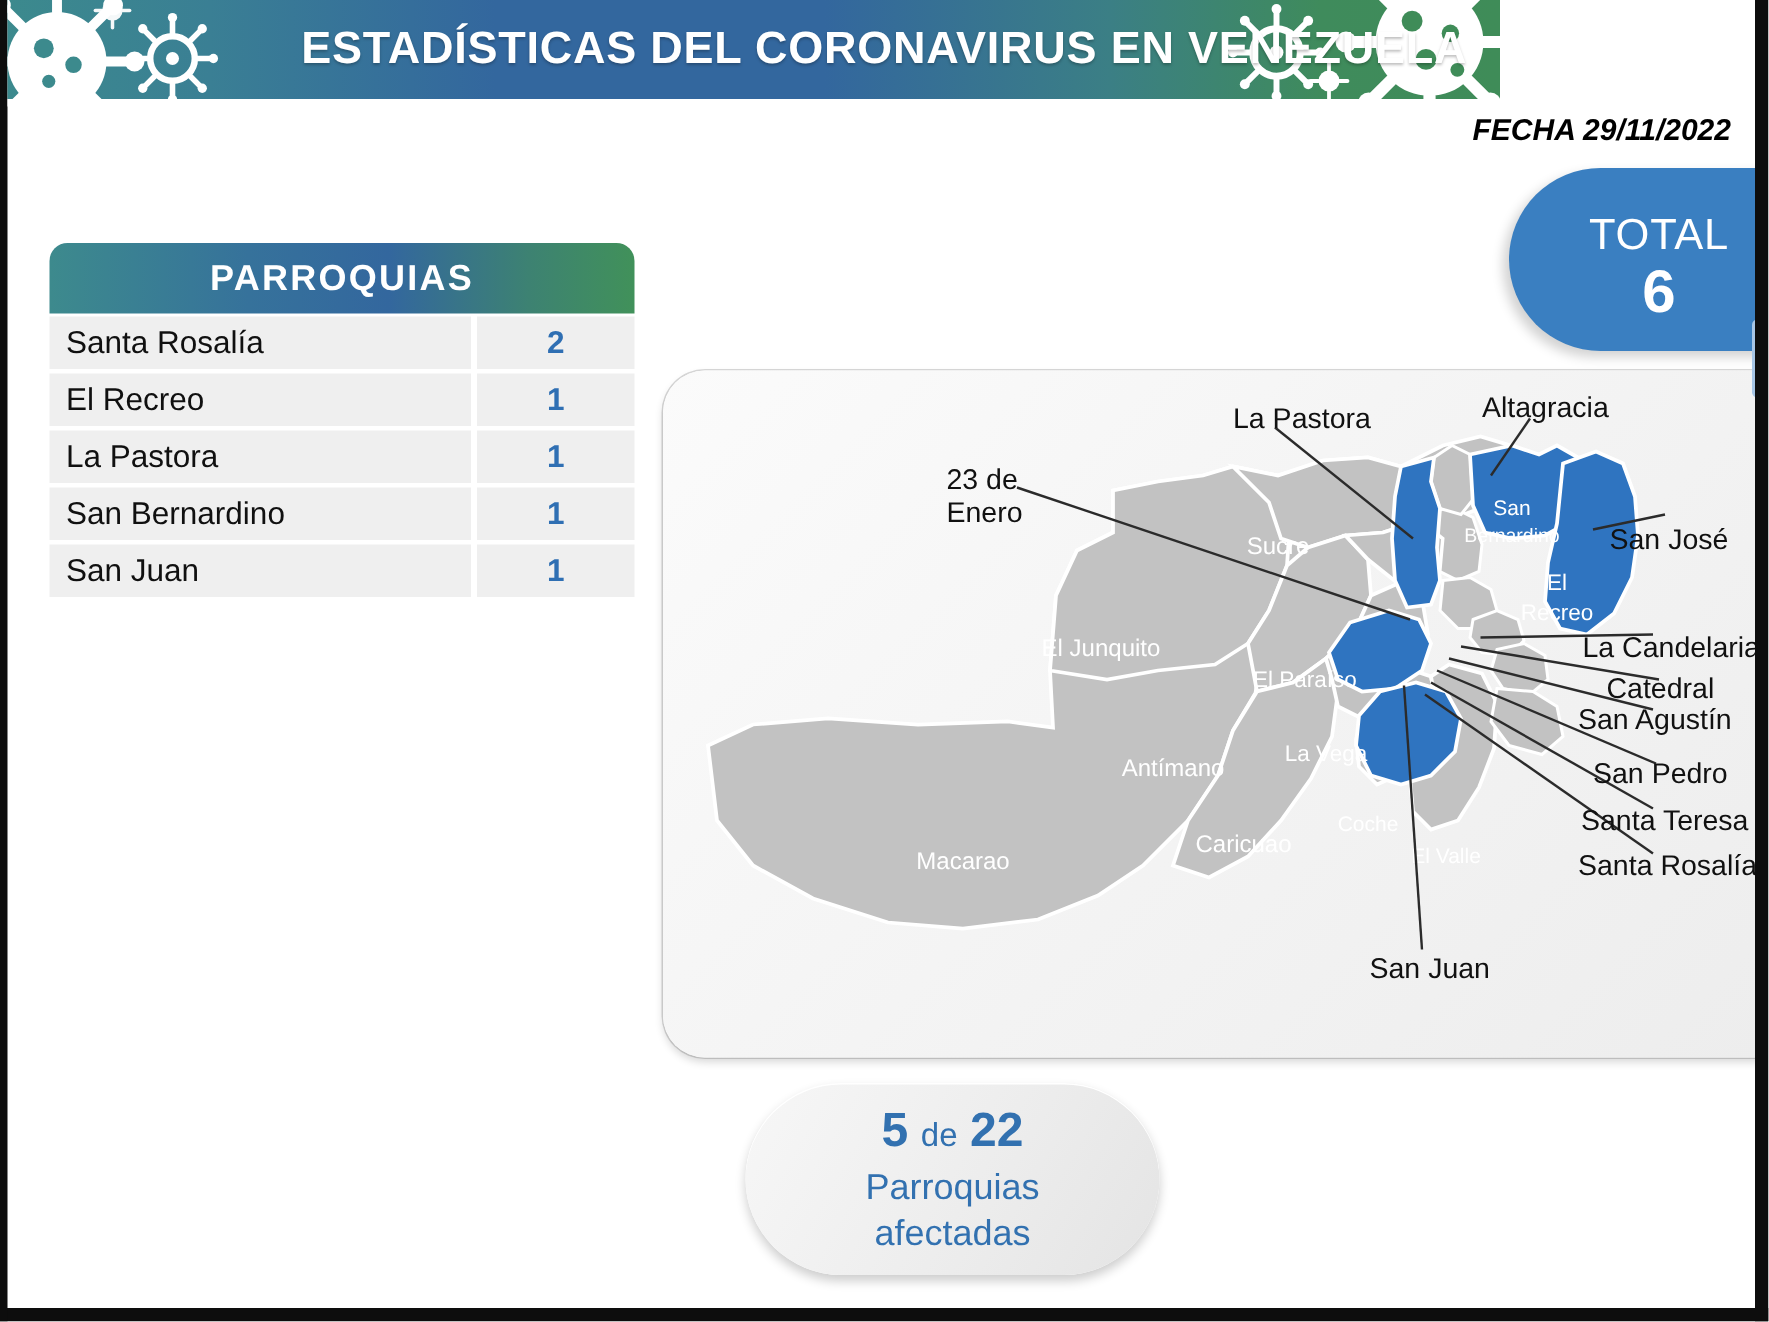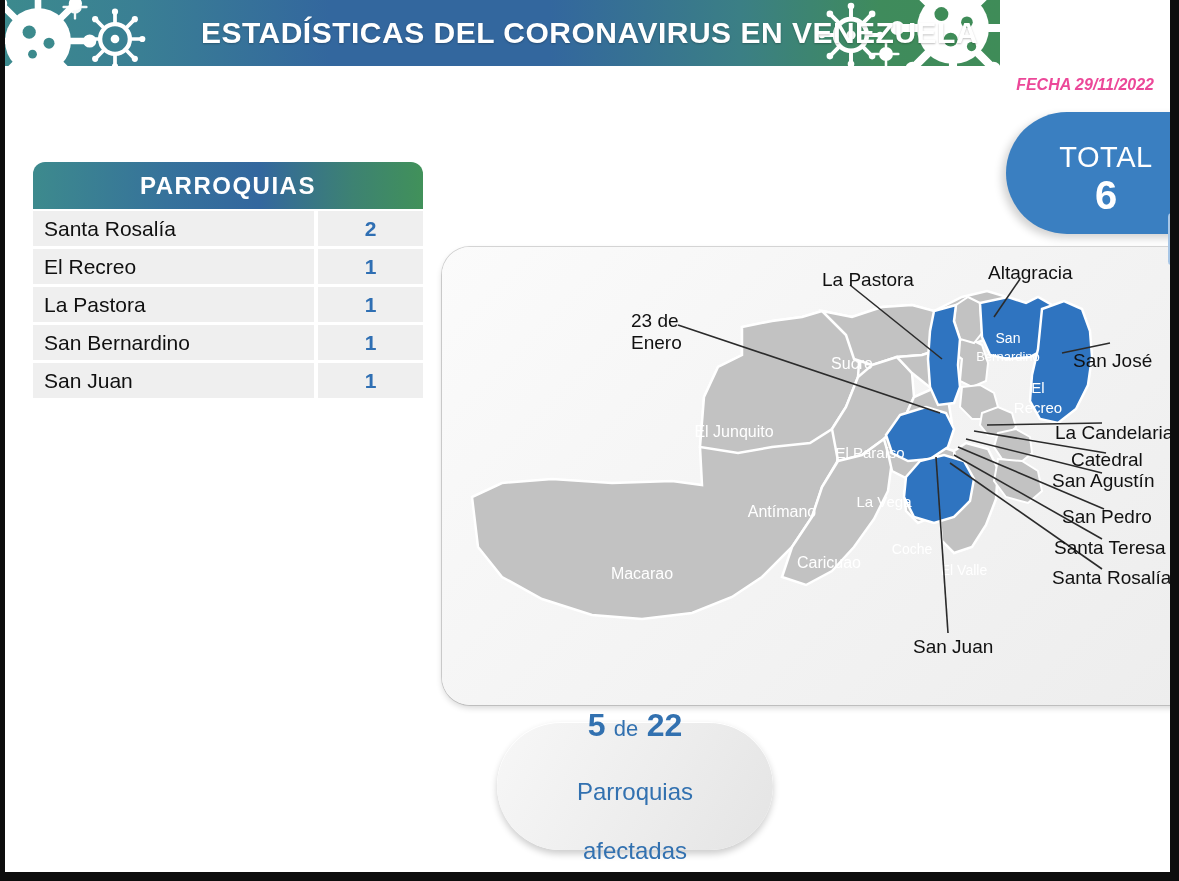--- a/index.html
+++ b/index.html
@@ -41,21 +41,21 @@
   
   .main-title{
     position:absolute;left:370px;top:78px;width:520px;
     text-align:center;color:#3271b0;font-weight:bold;
     font-size:30px;line-height:40px;
   }
 
   
   .fecha{
     position:absolute;right:16px;top:76px;
-    font-style:italic;font-weight:bold;font-size:16px;color:#ec4899;
+    font-style:italic;font-weight:bold;font-size:20px;color:#000000;
     white-space:nowrap;
   }
 
   
   .total-badge{
     position:absolute;left:1001px;top:112px;width:200px;height:122px;
     background:#3a7fc1;
     border-top-left-radius:62px;border-bottom-left-radius:62px;
     border-top-right-radius:10px;border-bottom-right-radius:10px;
     box-shadow:-4px 4px 8px rgba(0,0,0,.18);
@@ -111,21 +111,20 @@
   .callout.c2{line-height:22px;text-align:left;}
 
   
   .bottom-pill{
     position:absolute;left:492px;top:722px;width:276px;height:128px;
     background:linear-gradient(120deg,#f7f7f7 0%,#ececec 60%,#e4e4e4 100%);
     border-radius:64px;
     box-shadow:0 4px 7px rgba(0,0,0,.2), inset 0 1px 0 #ffffff;
     display:flex;flex-direction:column;align-items:center;justify-content:center;
     color:#3271b0;
-    gap:28px;
   }
   .bp-line1{font-size:30px;line-height:38px;}
   .bp-line1 .big{font-weight:bold;font-size:32px;}
   .bp-line1 .de{font-size:22px;font-weight:normal;}
   .bp-line2{font-size:24px;line-height:31px;}
   .bp-line3{font-size:24px;line-height:31px;}
 </style>
 </head>
 <body>
 

